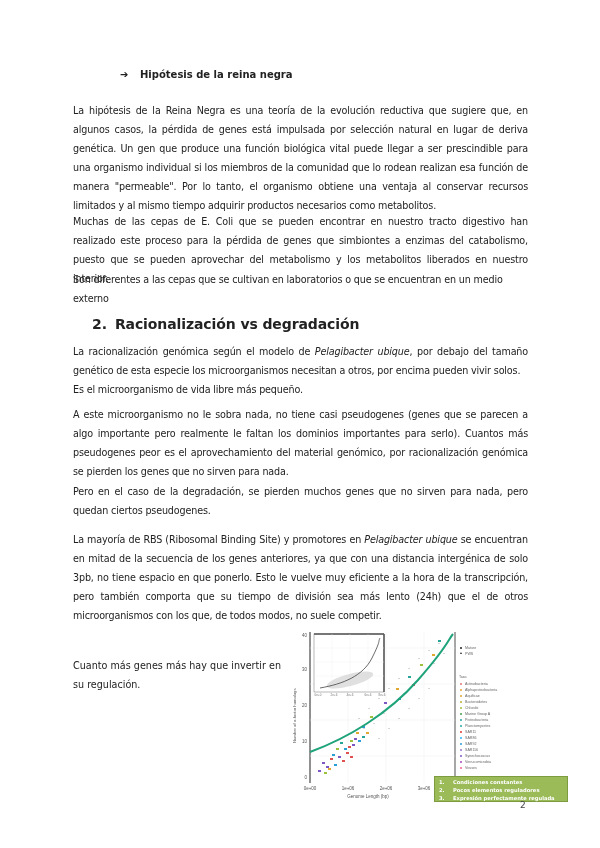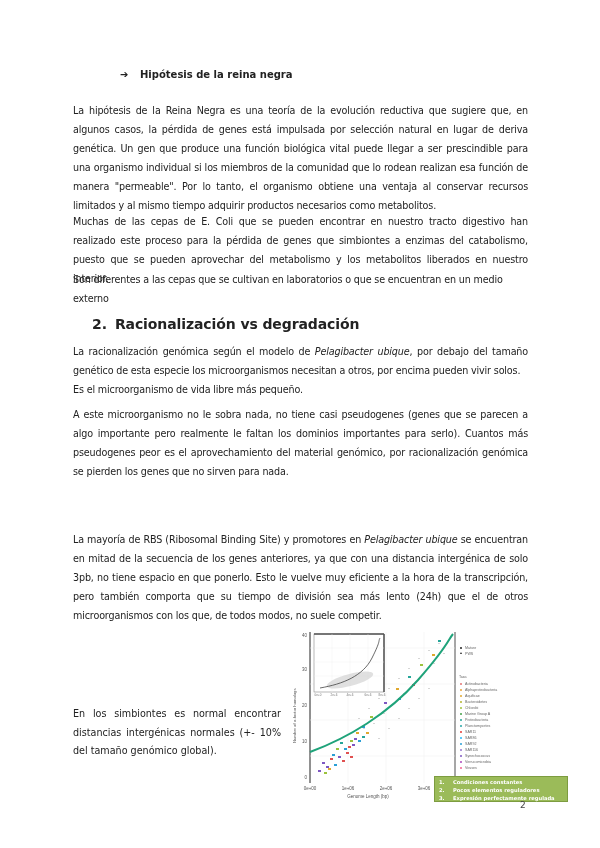--- a/index.html
+++ b/index.html
@@ -43,27 +43,28 @@
     <span class="num">2.</span><span>Racionalización vs degradación</span>
   </div>
 
   <div class="p" style="top:342px;">
     <span>La racionalización genómica según el modelo de </span><em>Pelagibacter ubique</em><span>, por debajo del tamaño genético de esta especie los microorganismos necesitan a otros, por encima pueden vivir solos.</span><br>
     <span>Es el microorganismo de vida libre más pequeño.</span>
   </div>
 
   <div class="p" style="top:405px;">A este microorganismo no le sobra nada, no tiene casi pseudogenes (genes que se parecen a algo importante pero realmente le faltan los dominios importantes para serlo). Cuantos más pseudogenes peor es el aprovechamiento del material genómico, por racionalización genómica se pierden los genes que no sirven para nada.</div>
 
+  <div class="p" style="top:482px;">Pero en el caso de la degradación, se pierden muchos genes que no sirven para nada, pero quedan ciertos pseudogenes.</div>
 
   <div class="p" style="top:530px;">
     <span>La mayoría de RBS (Ribosomal Binding Site) y promotores en </span><em>Pelagibacter ubique</em><span> se encuentran en mitad de la secuencia de los genes anteriores, ya que con una distancia intergénica de solo 3pb, no tiene espacio en que ponerlo. Esto le vuelve muy eficiente a la hora de la transcripción, pero también comporta que su tiempo de división sea más lento (24h) que el de otros microorganismos con los que, de todos modos, no suele competir.</span>
   </div>
 
 
-  <div class="left-col" style="top:705px;">En los simbiontes es normal encontrar distancias intergénicas normales (+- 10% del tamaño genómico global).</div>
+  <div class="left-col" style="top:657px;">Cuanto más genes más hay que invertir en su regulación.</div>
 
   <div class="figure">
     <svg width="250" height="180" viewBox="0 0 250 180">
 
       <line x1="22" y1="4" x2="22" y2="155" stroke="#222" stroke-width="1"></line>
       <line x1="167" y1="4" x2="167" y2="155" stroke="#222" stroke-width="0.8"></line>
 
       <g stroke="#eee" stroke-width="0.5">
         <line x1="22" y1="20" x2="167" y2="20"></line>
         <line x1="22" y1="56" x2="167" y2="56"></line>

